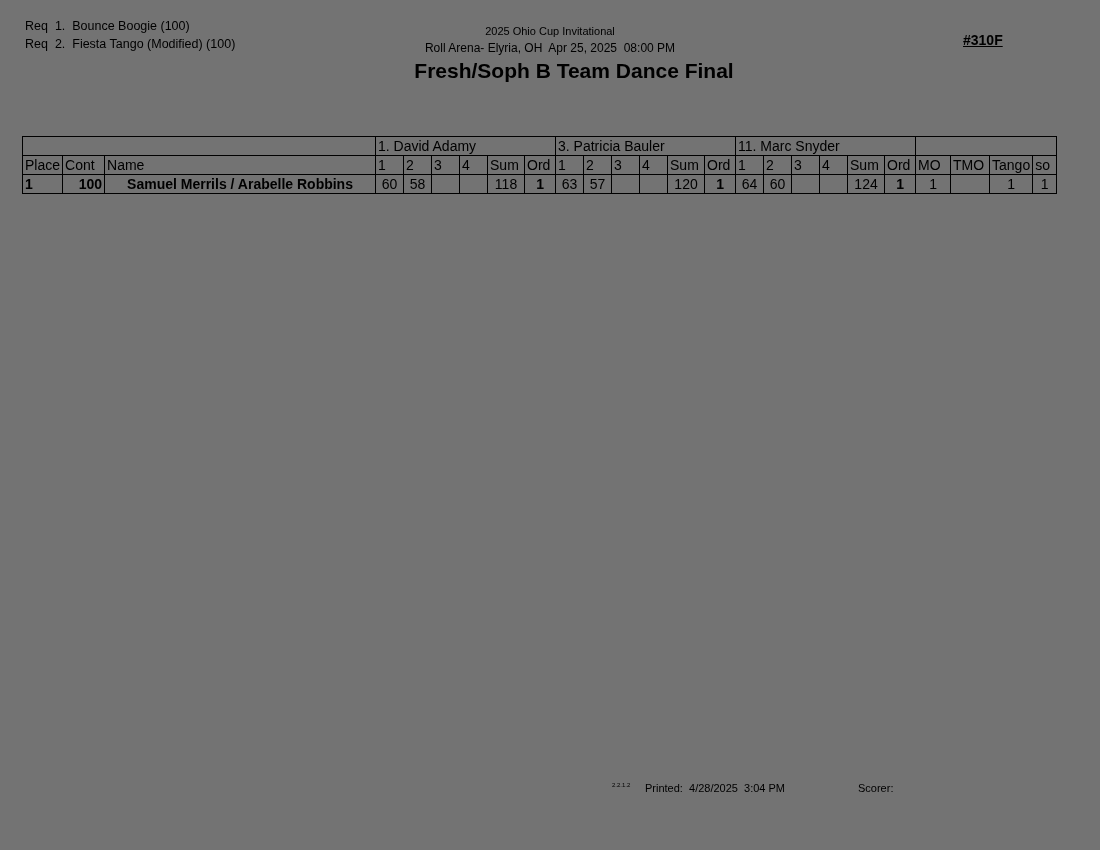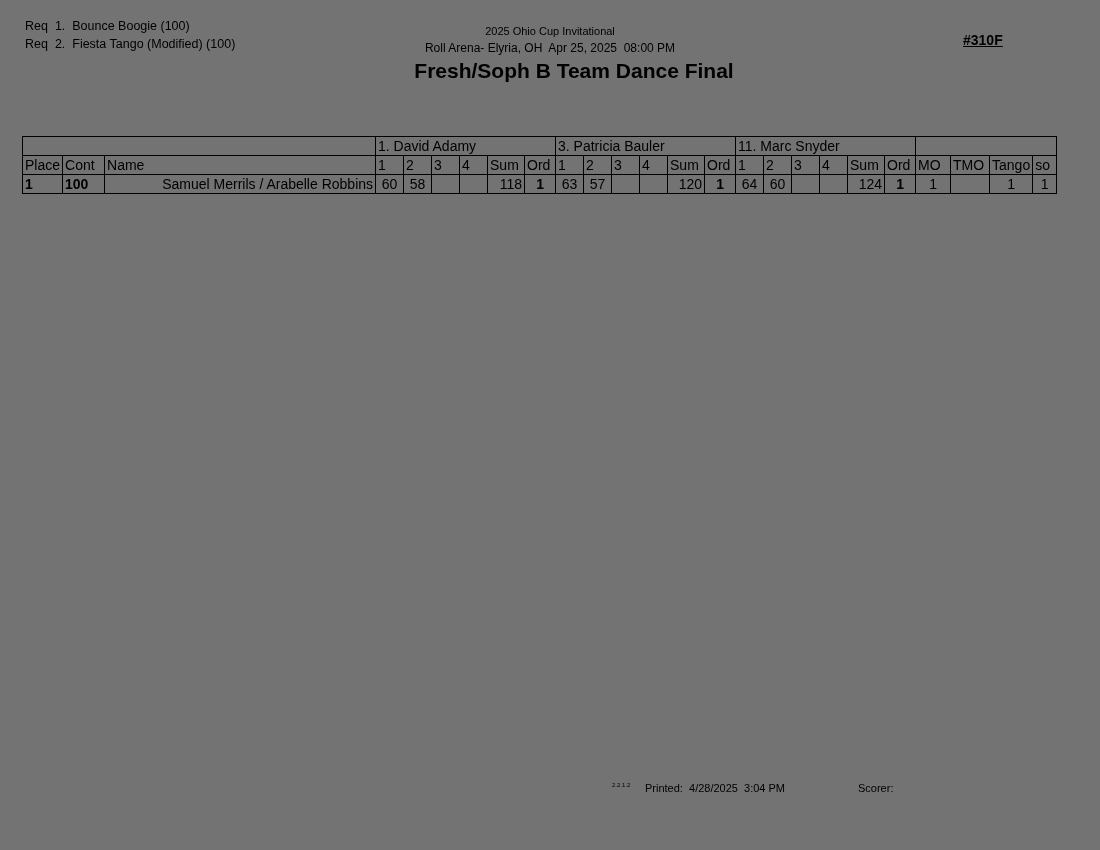--- a/index.html
+++ b/index.html
@@ -31,24 +31,24 @@
   tr.band td { height:21px; vertical-align:top; padding:1px 0 0 4px; white-space:pre; }
   tr.band td.blank { border:none; }
   td.ord { border-left:3px solid #000; border-right:3px solid #000; text-align:center; }
   tr.hdr td { text-align:left; padding:0; }
   tr.hdr td.h-place { text-align:right; padding-left:2px; }
   tr.hdr td.h-name  { text-align:left; padding-left:6px; }
   tr.data td { border-top-width:2px; border-bottom-width:2px; }
   tr.data td:first-child { border-left-width:2px; }
   tr.data td:last-child  { border-right-width:2px; }
   td.c-place { font-weight:bold; text-align:left; padding-left:4px; }
-  td.c-cont  { font-weight:bold; text-align:left; }
-  td.c-name  { font-weight:normal; text-align:right; padding-left:6px; }
+  td.c-cont  { font-weight:bold; text-align:right; }
+  td.c-name  { font-weight:bold; text-align:center; padding-left:6px; }
   td.score { text-align:center; padding-left:3px; }
-  td.sum   { text-align:right; padding-right:3px; }
+  td.sum   { text-align:center; padding-right:3px; }
   td.b     { font-weight:bold; }
   td.tail  { text-align:center; }
   
   #software-version { position:absolute; left:612px; top:782px; font-size:6px; }
   #printed-line { position:absolute; left:645px; top:782px; font-size:11px; white-space:pre; }
   #scorer-label { position:absolute; left:858px; top:782px; font-size:11px; }
 </style>
 </head>
 <body>
 

